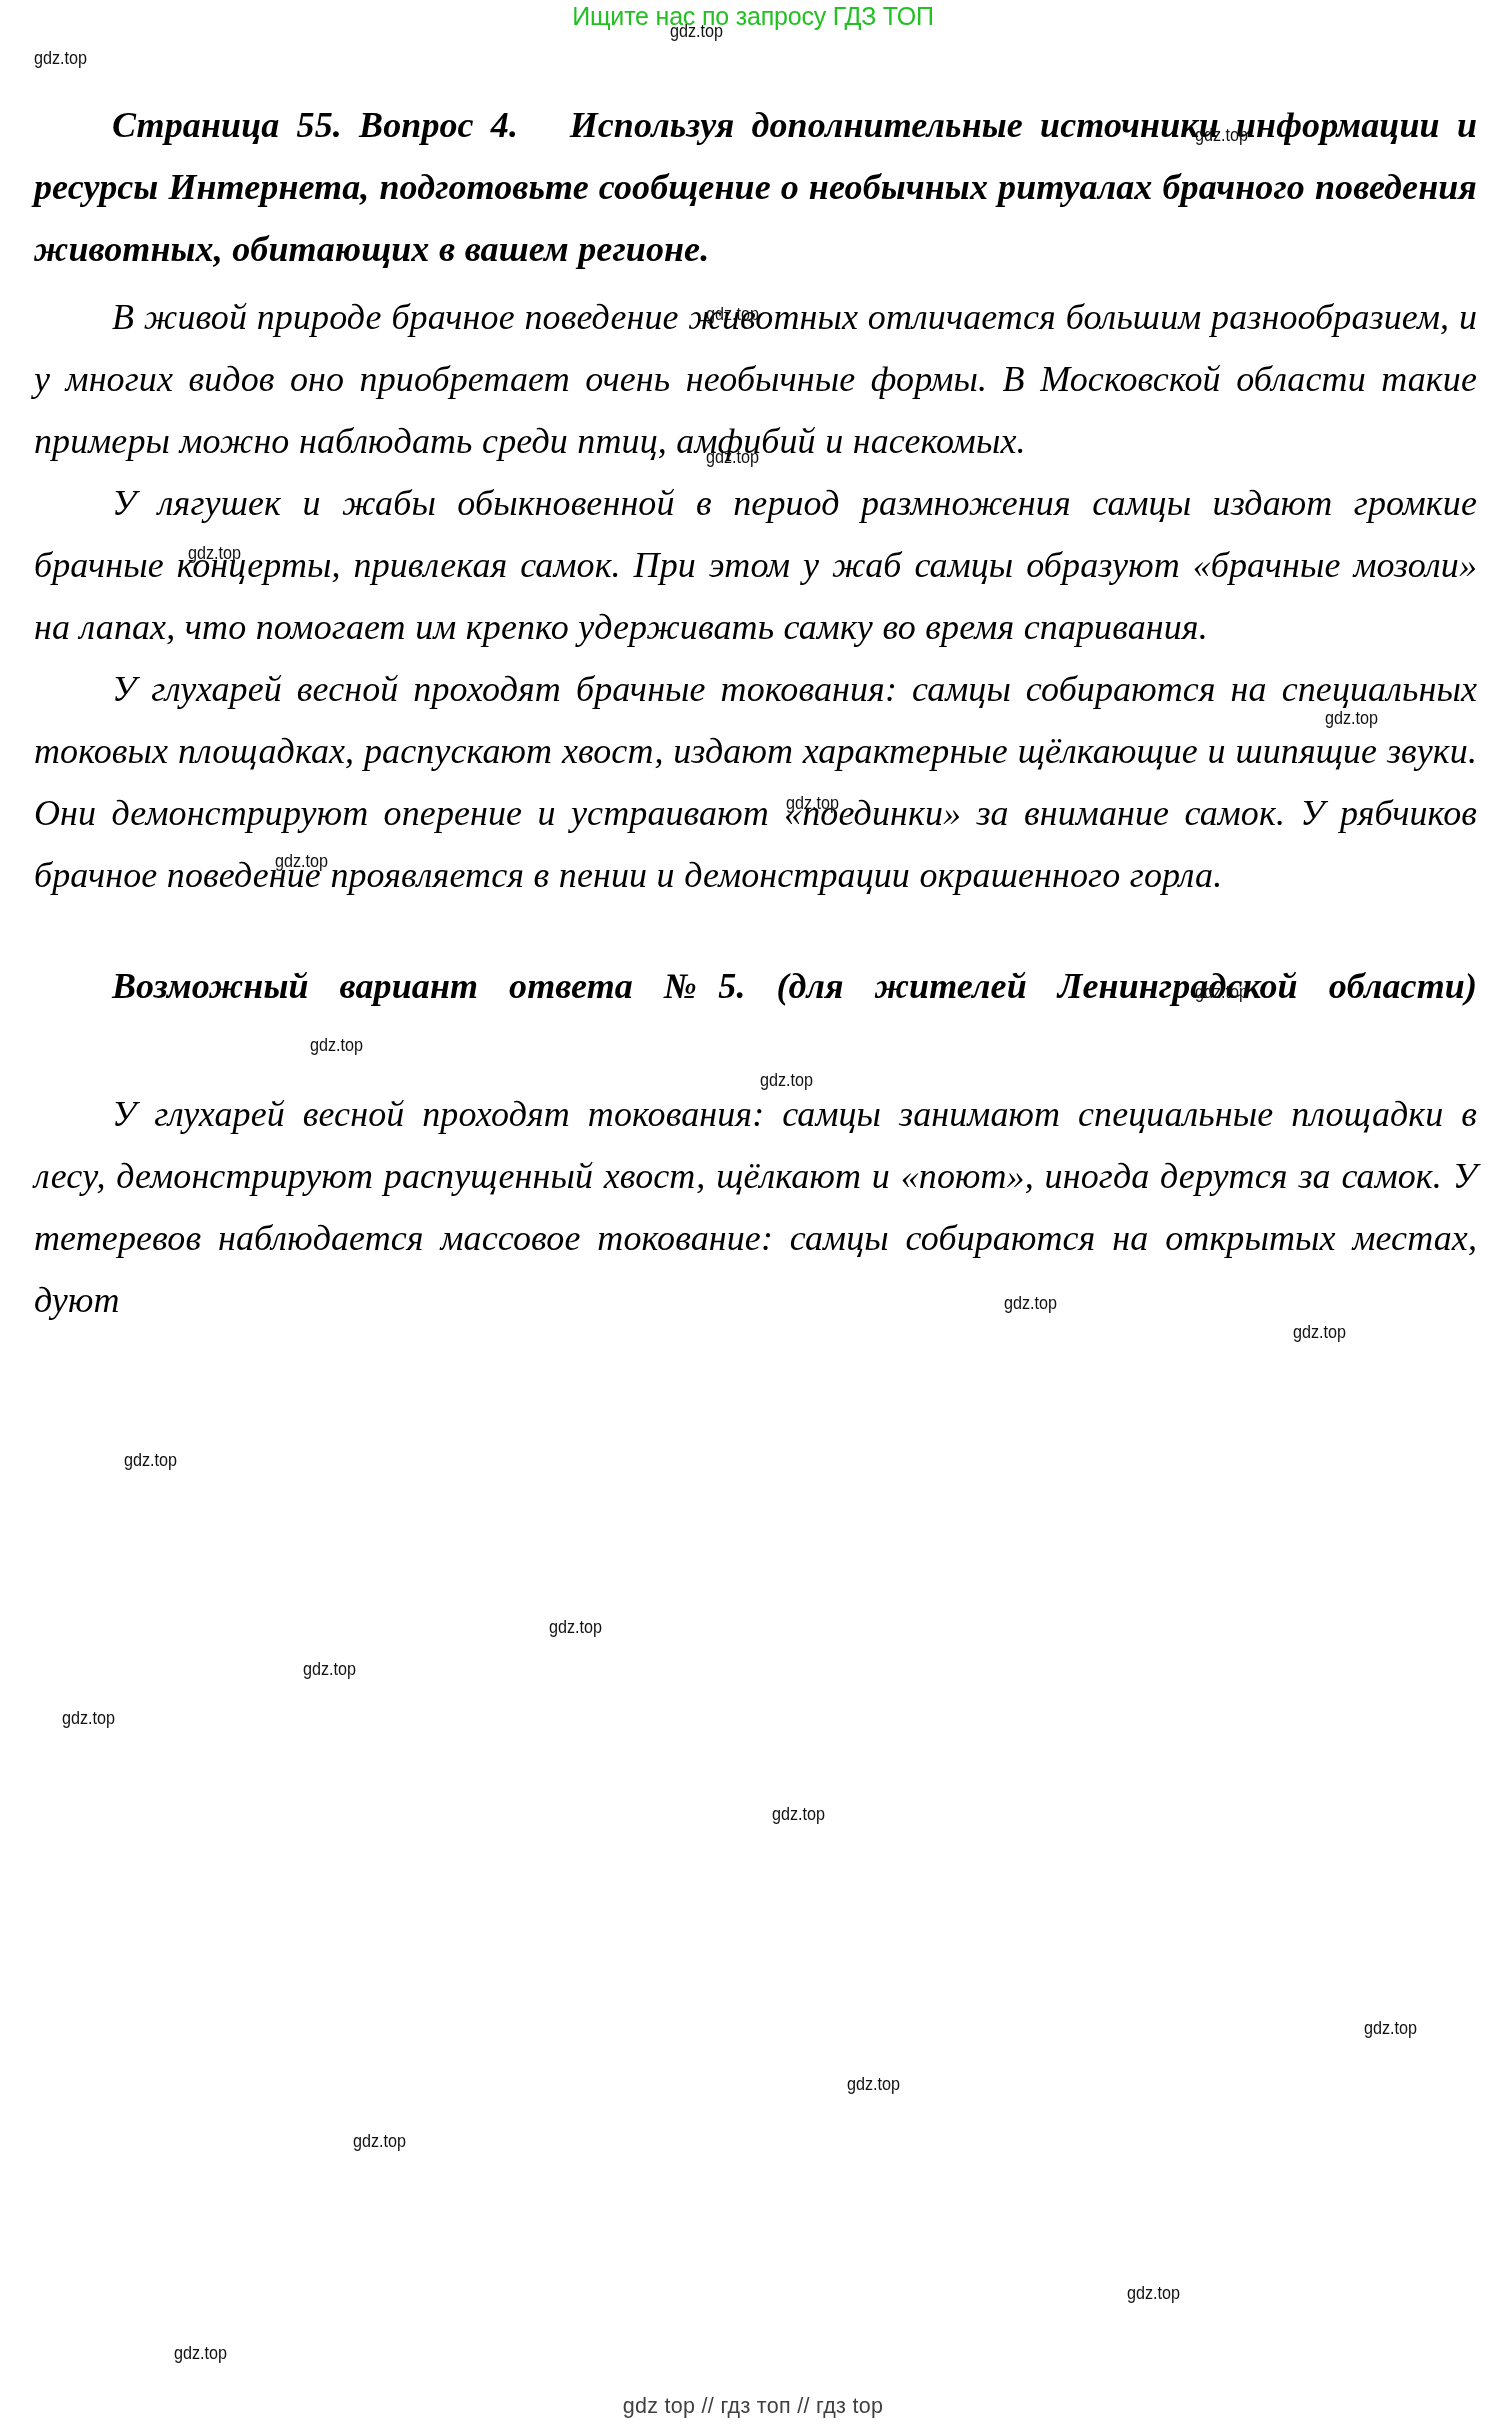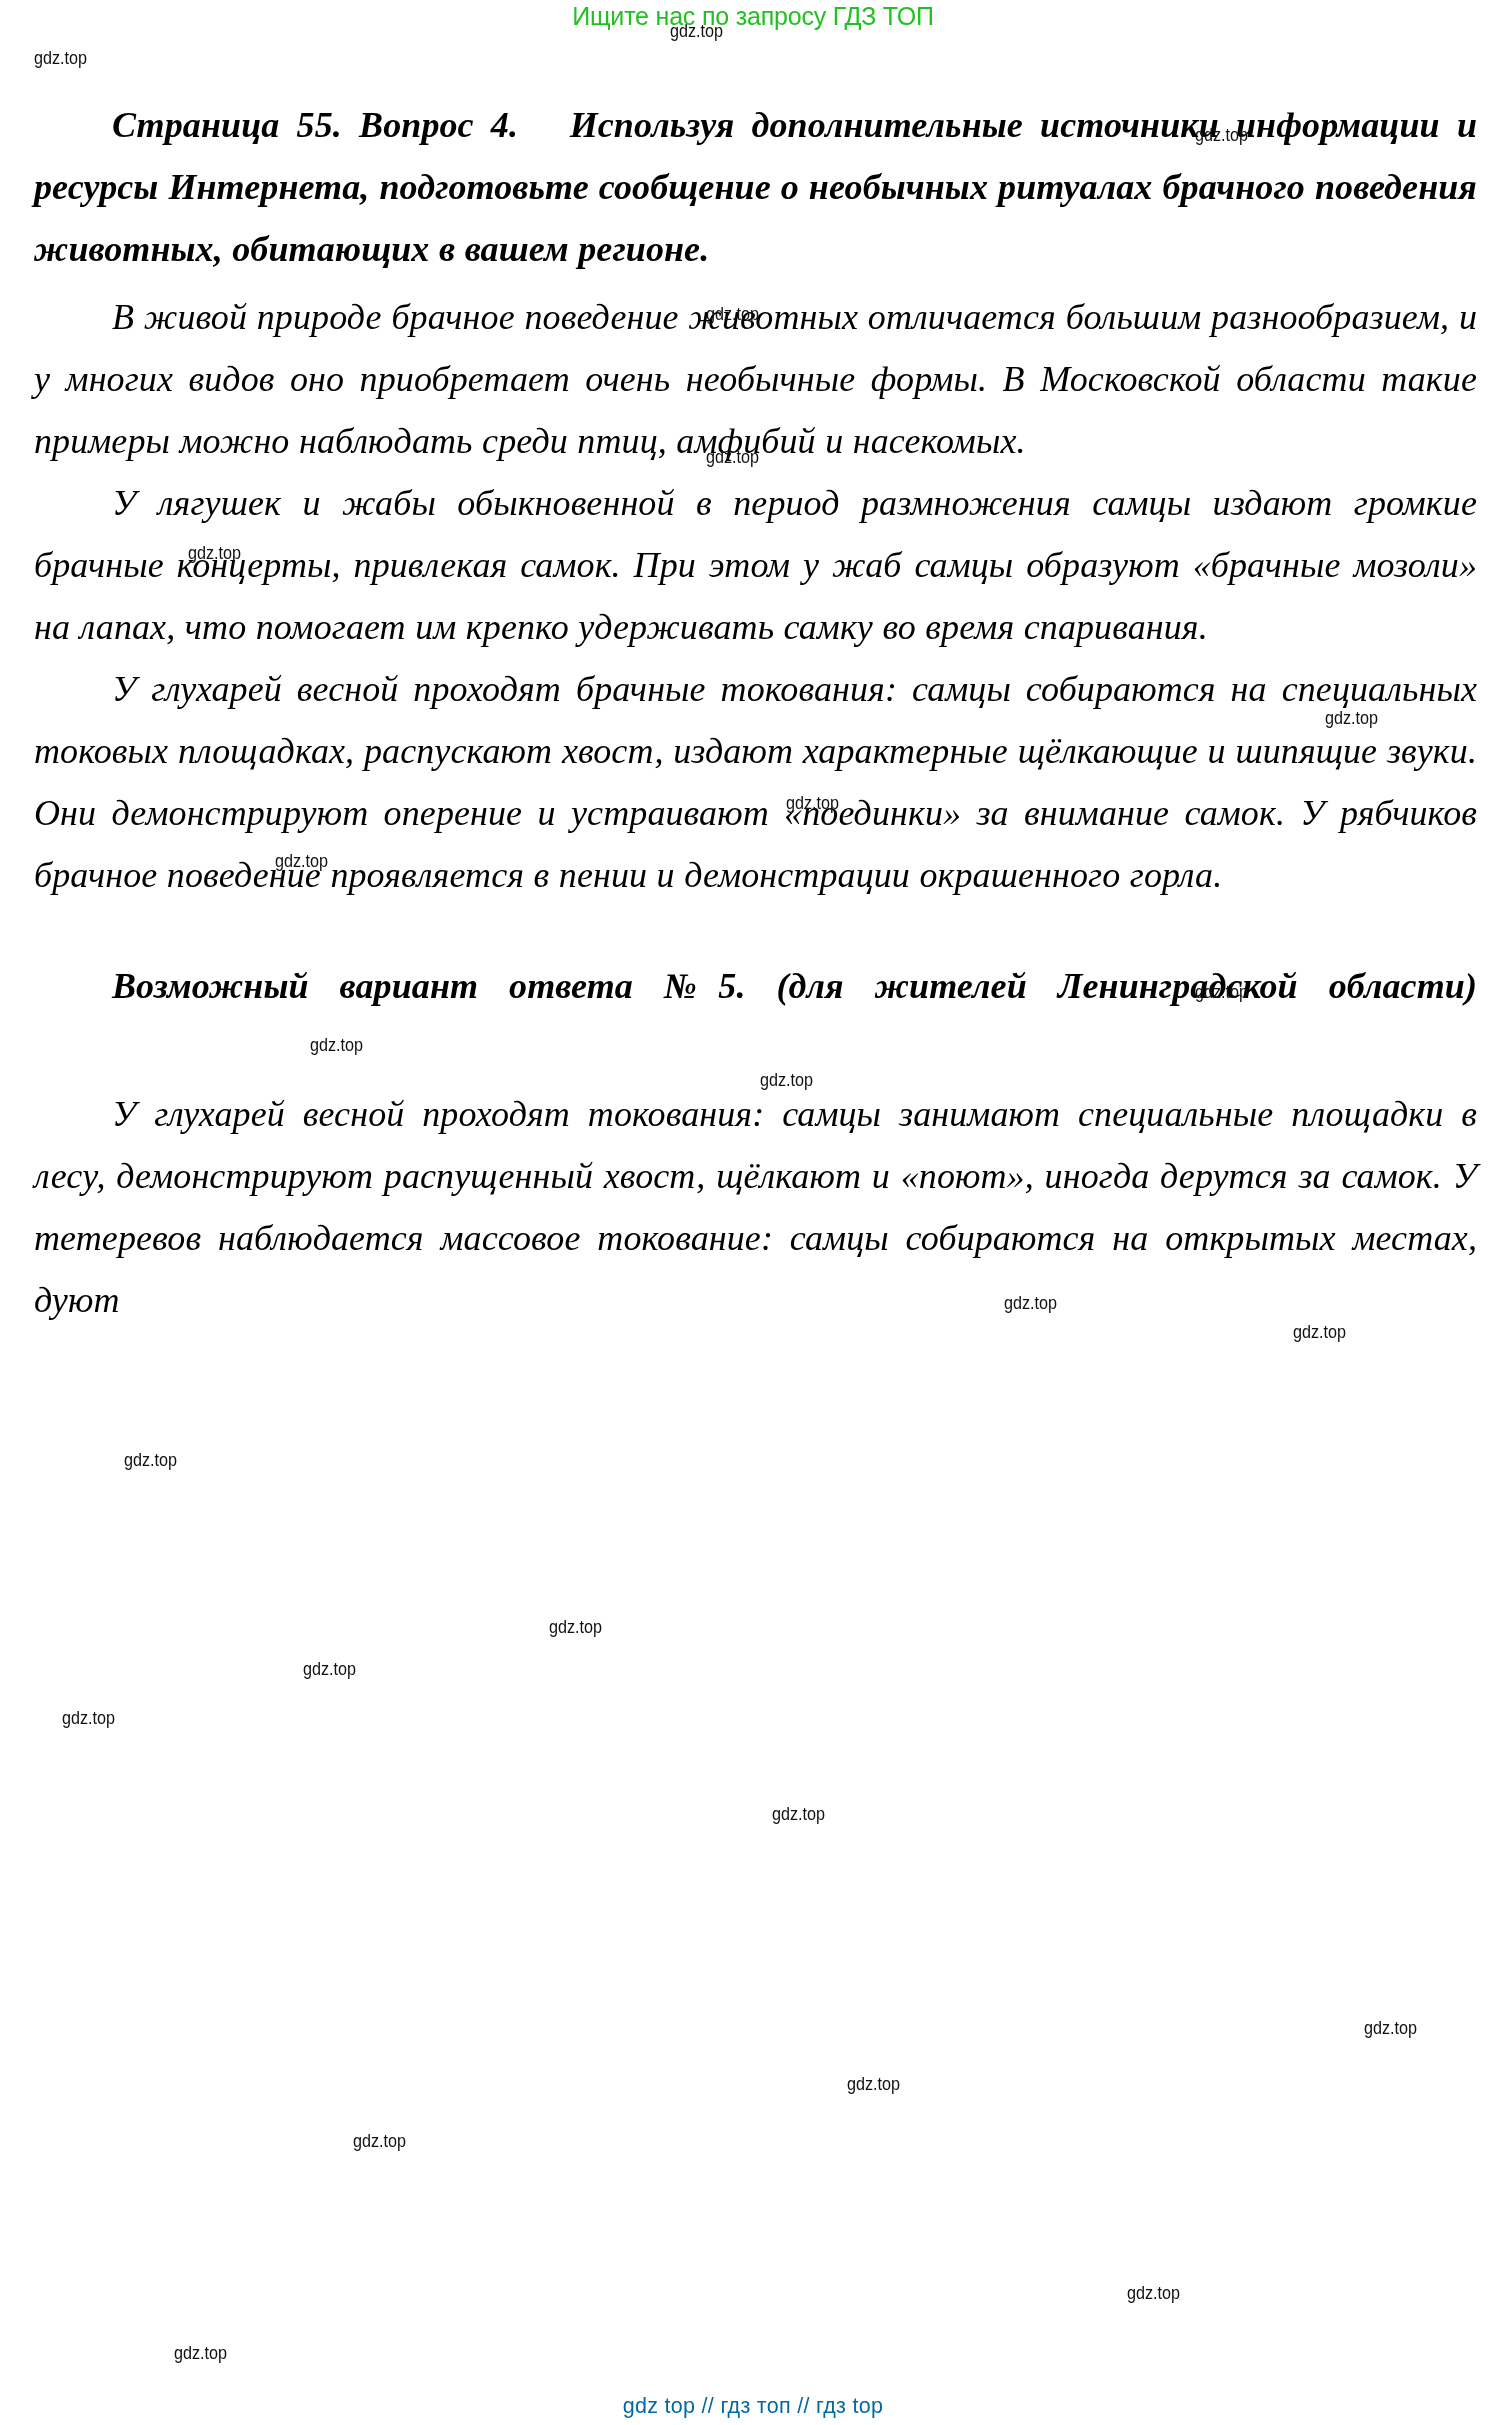--- a/index.html
+++ b/index.html
@@ -167,17 +167,17 @@
       <span class="wm" style="left: 62px; top: 1709px; color: rgb(17, 17, 17);">gdz.top</span>
       <span class="wm" style="left: 772px; top: 1805px; color: rgb(17, 17, 17);">gdz.top</span>
       <span class="wm" style="left: 1364px; top: 2019px; color: rgb(17, 17, 17);">gdz.top</span>
       <span class="wm" style="left: 847px; top: 2075px; color: rgb(17, 17, 17);">gdz.top</span>
       <span class="wm" style="left: 353px; top: 2132px; color: rgb(17, 17, 17);">gdz.top</span>
       <span class="wm" style="left: 1127px; top: 2284px; color: rgb(17, 17, 17);">gdz.top</span>
       <span class="wm" style="left: 174px; top: 2344px; color: rgb(17, 17, 17);">gdz.top</span>
     </div>
 
   <div class="footer-bar">
-    <span class="footer-text" style="color: #0369a1; margin-top: 24px;">gdz top // гдз топ // гдз top</span>
+    <span class="footer-text" style="color: #404040; margin-top: 24px;">gdz top // гдз топ // гдз top</span>
   </div>
 
 </div>
 
 
 </body></html>

